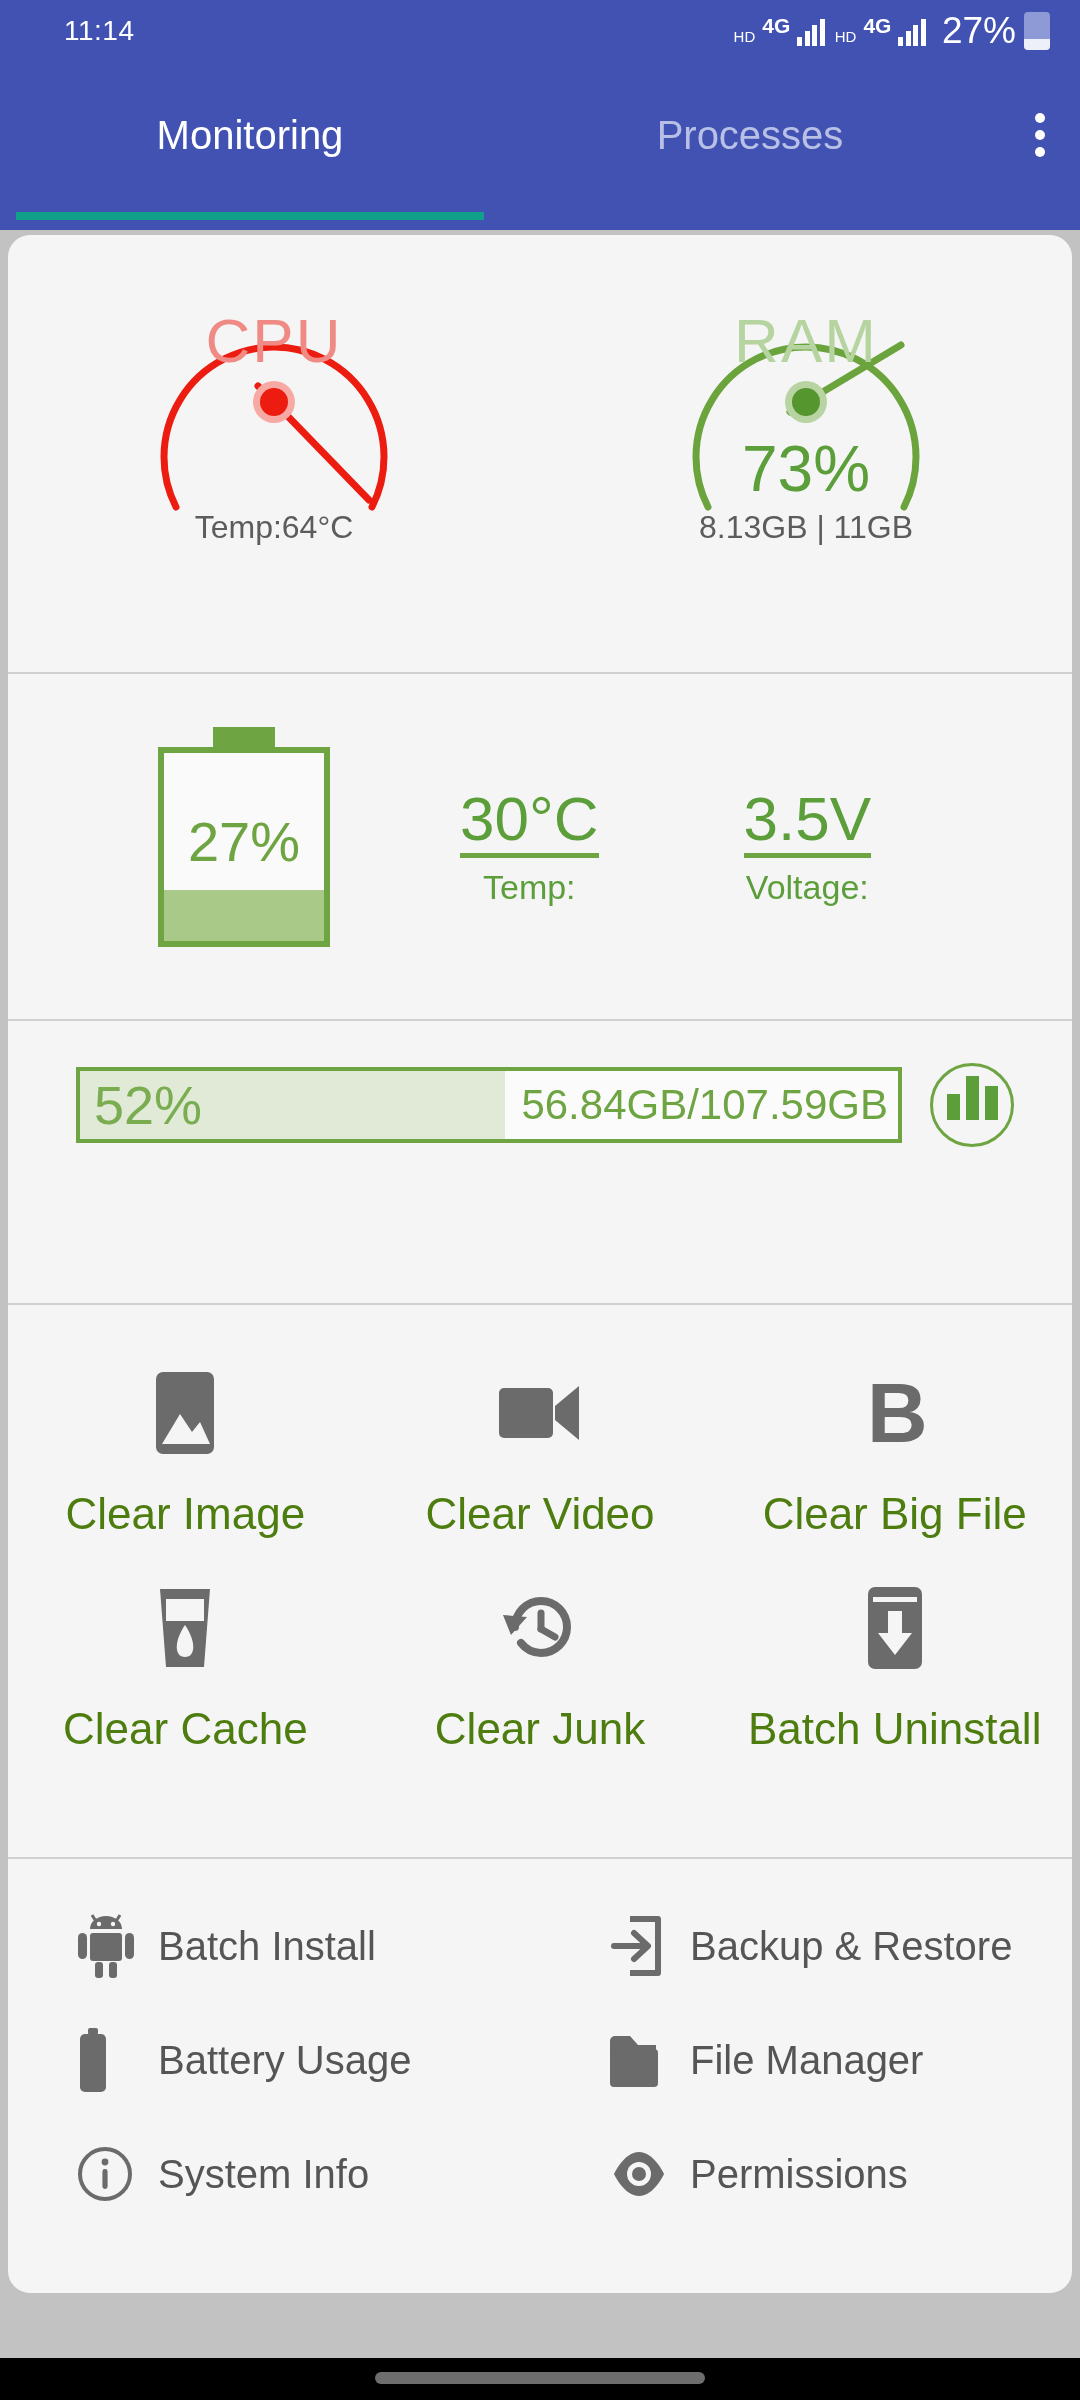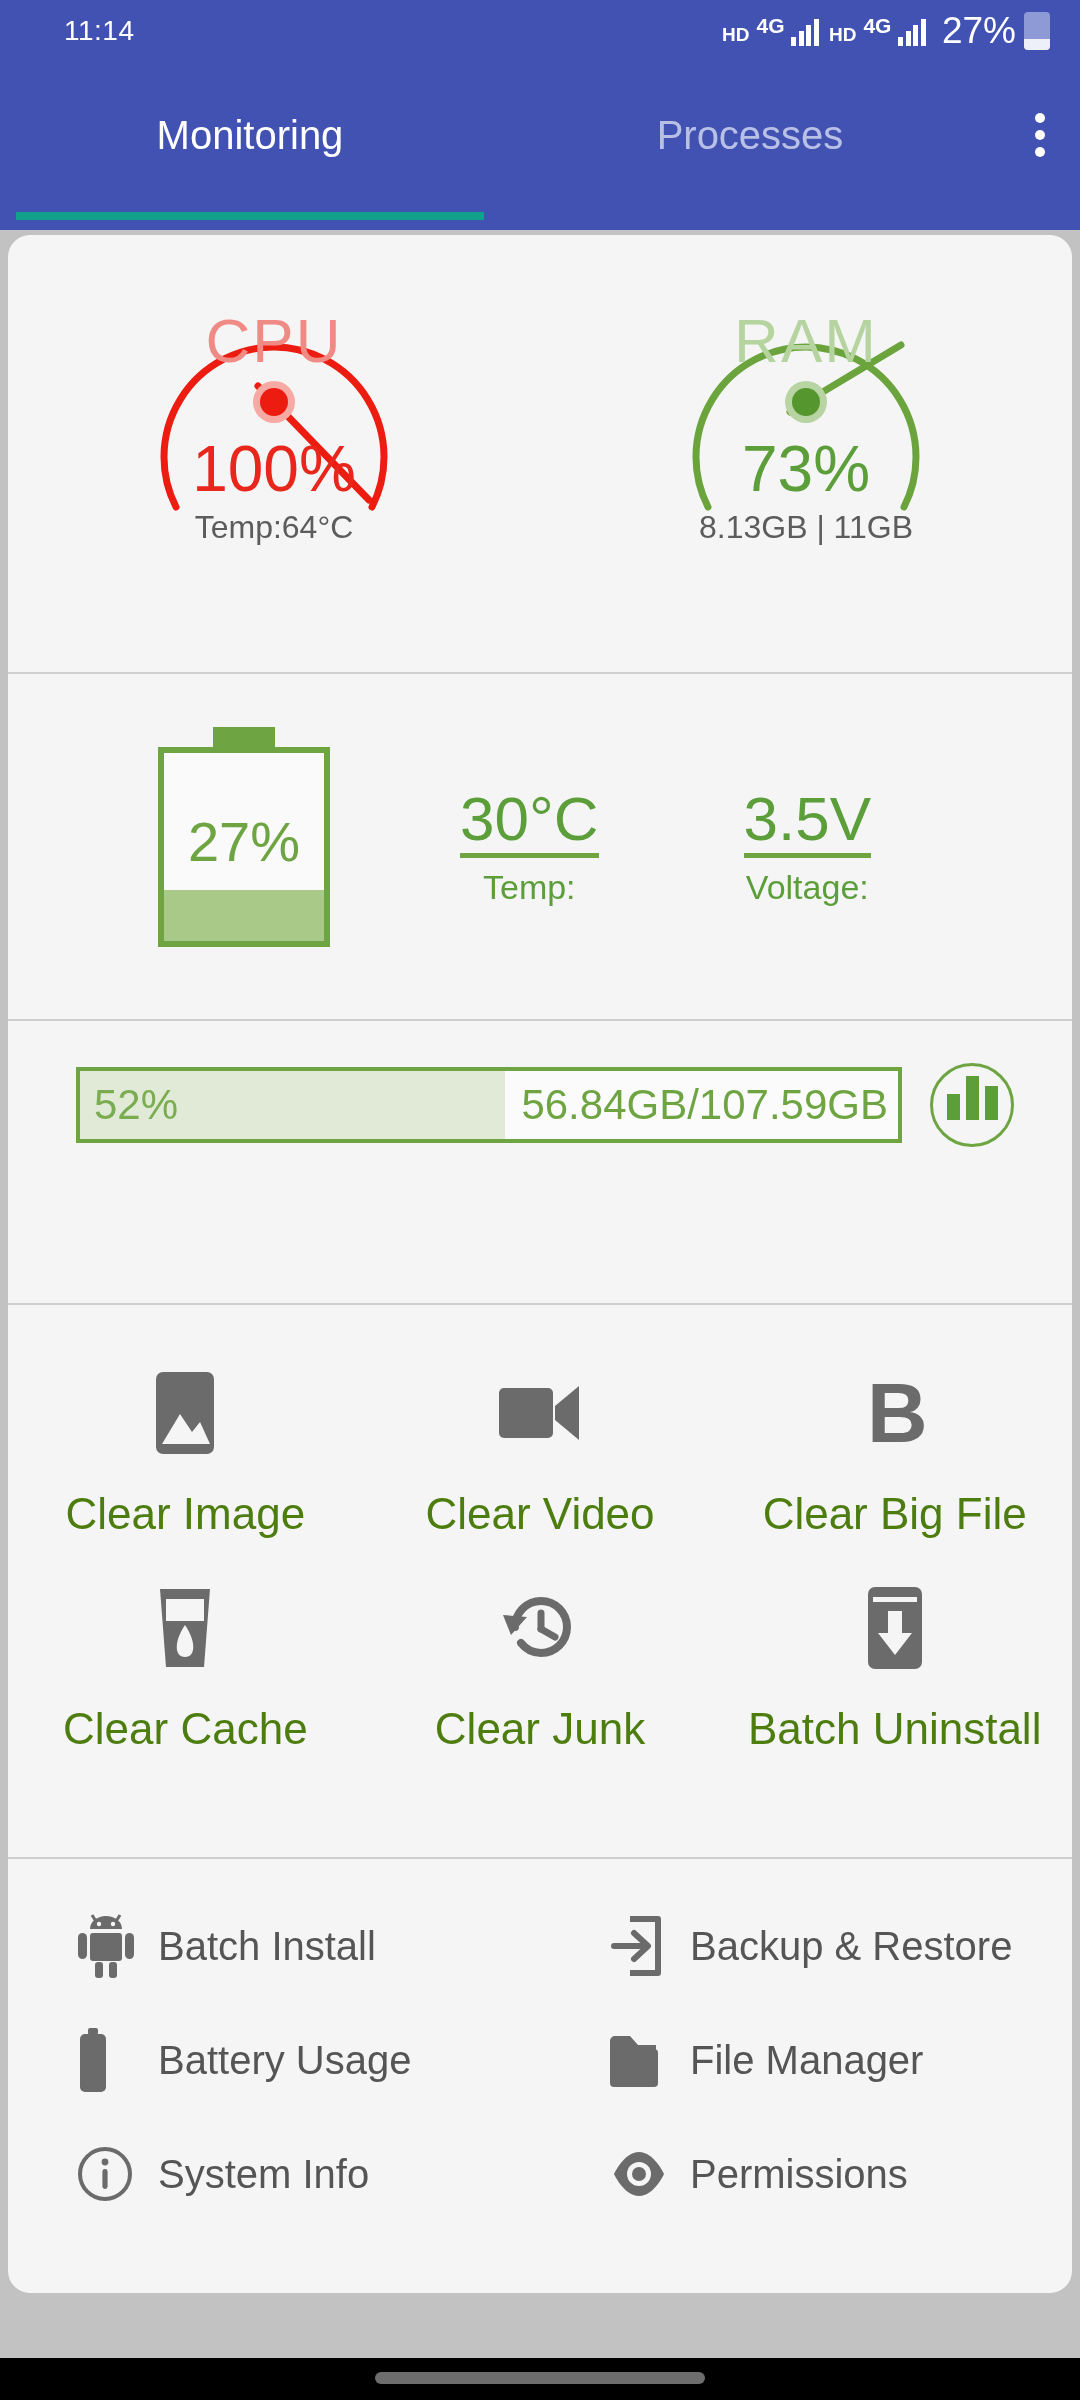--- a/index.html
+++ b/index.html
@@ -17,21 +17,21 @@
     background:#4152b3;
   }
   .statusbar{
     position:absolute; left:0; top:0; width:1080px; height:62px;
     display:flex; align-items:center; justify-content:space-between;
     padding:0 30px 0 64px;
   }
   .clock{ color:#ffffff; font-size:28px; letter-spacing:0.5px; }
   .status-right{ display:flex; align-items:center; gap:0px; }
   .sig-group{ display:flex; align-items:flex-end; gap:7px; margin-right:10px;}
-  .hd{ color:#fff; font-size:19px; font-weight:bold; line-height:1; margin-bottom:4px;}
+  .hd{ color:#fff; font-size:15px; font-weight:normal; line-height:1; margin-bottom:4px;}
   .g4{ color:#fff; font-size:21px; font-weight:bold; line-height:1; margin-bottom:12px;}
   .bars{ display:flex; align-items:flex-end; gap:2.5px; height:30px; margin-bottom:2px;}
   .bars i{ display:block; width:5px; background:#fff; }
   .bars i:nth-child(1){height:9px}
   .bars i:nth-child(2){height:15px}
   .bars i:nth-child(3){height:21px}
   .bars i:nth-child(4){height:27px}
   .batt-pct{ color:#fff; font-size:37px; margin-left:6px; }
   .batt-icon{
     position:relative; width:26px; height:38px; margin-left:8px;
@@ -121,21 +121,21 @@
   .storage-title{ font-size:42px; color:#6ea542; margin-bottom:22px; }
   .storage-row{ display:flex; align-items:center; gap:28px; }
   .storage-bar{
     position:relative; flex:1; height:76px; border:4px solid #6ea542;
     background:#fbfbfb; display:flex; align-items:center;
   }
   .storage-bar .fill{
     position:absolute; left:0; top:0; height:100%; background:#e1ead6;
   }
   .storage-bar .pct{
-    position:relative; font-size:42px; color:#7aad52; margin-left:14px;text-align:center;
+    position:relative; font-size:54px; color:#7aad52; margin-left:14px;text-align:center;
   }
   .storage-bar .sz{
     position:relative; margin-left:auto; margin-right:10px;
     font-size:42px; color:#6ea542;
   }
   .chart-btn{
     width:84px; height:84px; border:3px solid #6ea542; border-radius:50%;
     display:flex; align-items:flex-end; justify-content:center; gap:6px;
     padding-bottom:24px; flex:0 0 84px;
   }
@@ -228,21 +228,20 @@
     <div class="gauge-sec">
       <div class="gauge-wrap">
         <svg width="310" height="300" viewBox="0 0 310 300">
           <path d="M 57 250 A 110 110 0 1 1 253 250" fill="none" stroke="#ed1c10" stroke-width="7" stroke-linecap="round"></path>
           <line x1="155" y1="145" x2="250" y2="243" stroke="#ed1c10" stroke-width="7" stroke-linecap="round"></line>
           <line x1="155" y1="145" x2="139" y2="129" stroke="#ed1c10" stroke-width="7" stroke-linecap="round"></line>
           <circle cx="155" cy="145" r="21" fill="#f7a9a3"></circle>
           <circle cx="155" cy="145" r="14" fill="#ed1c10"></circle>
         </svg>
         <div class="g-label cpu">CPU</div>
-        <div class="g-pct cpu">100%</div>
         <div class="g-sub">Temp:64°C</div>
       </div>
     </div>
 
     <div class="gauge-sec">
       <div class="gauge-wrap">
         <svg width="310" height="300" viewBox="0 0 310 300">
           <path d="M 57 250 A 110 110 0 1 1 253 250" fill="none" stroke="#6ba43c" stroke-width="7" stroke-linecap="round"></path>
           <line x1="155" y1="145" x2="250" y2="88" stroke="#6ba43c" stroke-width="7" stroke-linecap="round"></line>
           <line x1="155" y1="145" x2="139" y2="155" stroke="#6ba43c" stroke-width="7" stroke-linecap="round"></line>

